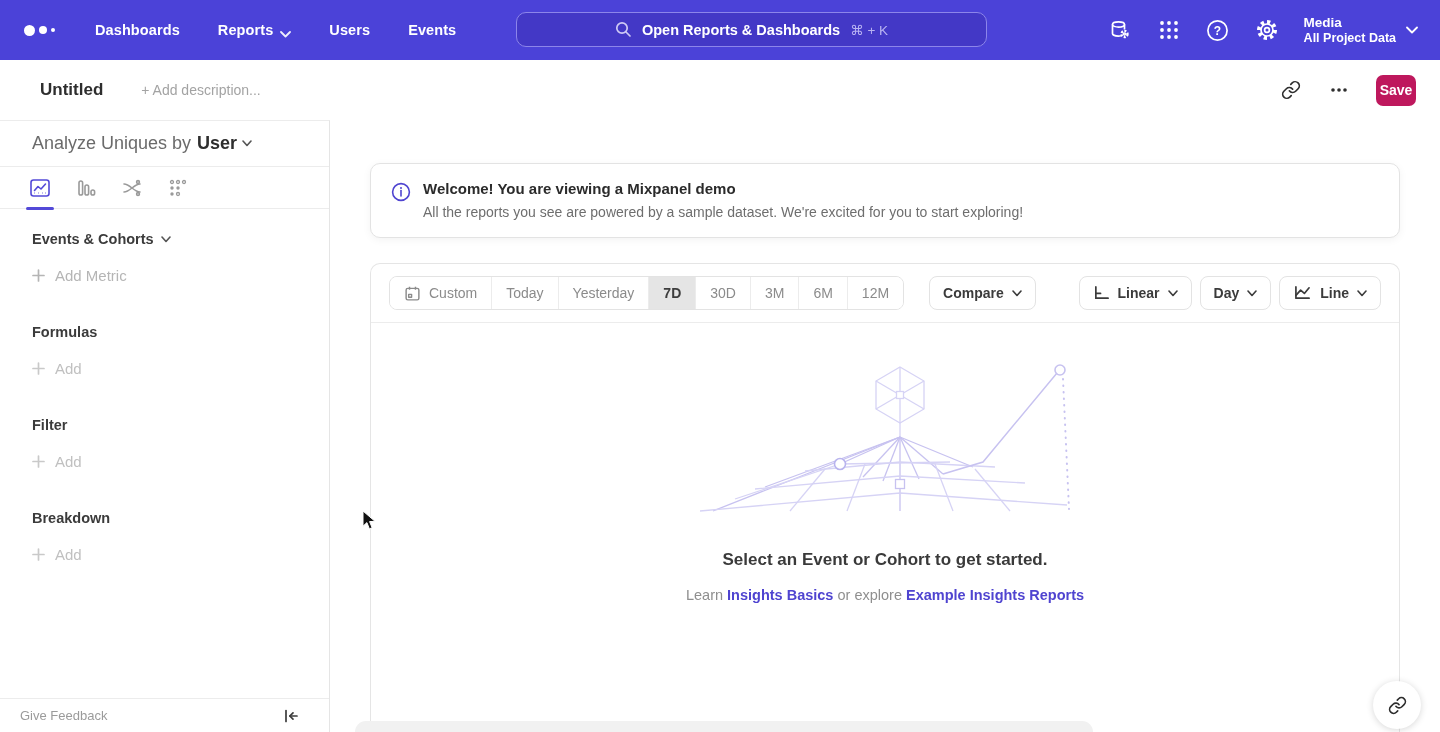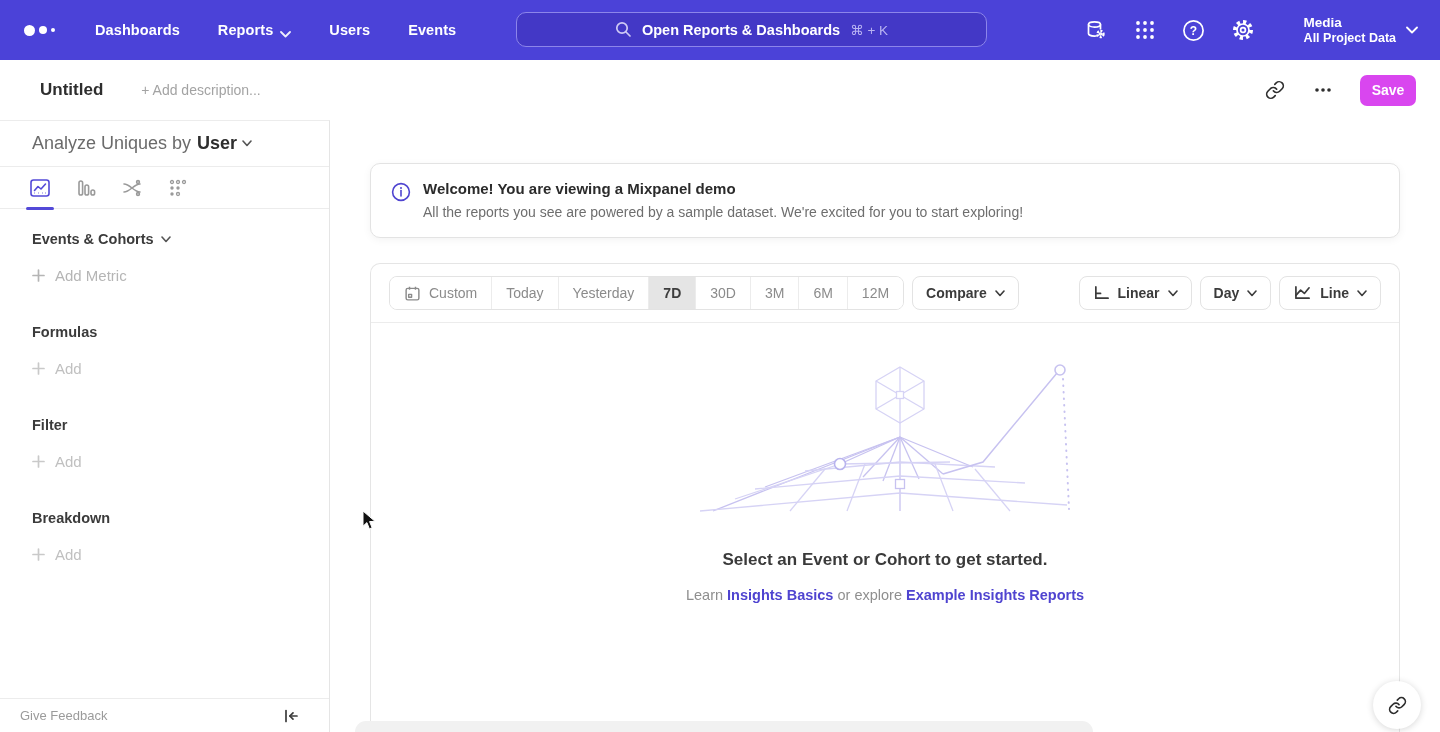--- a/index.html
+++ b/index.html
@@ -12,31 +12,31 @@
   .logo .d1 { width:11px; height:11px; border-radius:50%; background:#fff; }
   .logo .d2 { width:8px; height:8px; border-radius:50%; background:#fff; }
   .logo .d3 { width:4px; height:4px; border-radius:50%; background:#fff; }
   .navitem { color:#fff; font-size:14.5px; font-weight:700; margin-right:38px; cursor:pointer; display:flex; align-items:flex-end; gap:7px; letter-spacing:.1px; }
   .navitem svg { opacity:.9; }
   .searchbar { position:absolute; left:516px; top:12px; width:471px; height:35px; background:#4338c6; border:1px solid #8c85ea; border-radius:10px; display:flex; align-items:center; justify-content:center; gap:10px; cursor:pointer; }
   .searchbar .slabel { color:#ffffff; font-size:14.5px; font-weight:700; }
   .searchbar .skey { color:#b9b3f2; font-size:13.5px; font-weight:400; }
   .nav-right { position:absolute; right:22px; top:0; height:60px; display:flex; align-items:center; gap:25px; }
   .nav-icon { width:24px; height:24px; display:flex; align-items:center; justify-content:center; cursor:pointer; }
-  .project { display:flex; align-items:center; gap:10px; cursor:pointer; color:#fff;margin-left:24px; }
+  .project { display:flex; align-items:center; gap:10px; cursor:pointer; color:#fff; }
   .project .pname { font-size:13.5px; font-weight:700; line-height:17px; }
   .project .pscope { font-size:12.5px; font-weight:700; line-height:15px; }
 
   
   .header { position:absolute; top:60px; left:0; width:1440px; height:60px; background:#fff; display:flex; align-items:center; padding:0 24px 0 40px; }
   .rpt-title { font-size:17px; font-weight:700; color:#2e2e2e; cursor:text; }
   .rpt-desc { font-size:14px; color:#a3a3a3; margin-left:38px; cursor:text; }
   .header-actions { margin-left:auto; display:flex; align-items:center; gap:26px; }
   .hicon { width:22px; height:22px; display:flex; align-items:center; justify-content:center; cursor:pointer; color:#2e2e2e; }
-  .save-btn { width:56px; height:31px; background:#d946ef; color:#fff; font-size:14px; font-weight:700; border:none; border-radius:7px; cursor:default; }
+  .save-btn { width:40px; height:31px; background:#be185d; color:#fff; font-size:14px; font-weight:700; border:none; border-radius:7px; cursor:default; }
 
   
   .sidebar { position:absolute; top:120px; left:0; width:330px; height:612px; background:#fff; border-right:1px solid #e5e5e5; border-top:1px solid #ececec; }
   .analyze-row { height:46px; display:flex; align-items:center; padding:0 32px; border-bottom:1px solid #ececec; font-size:18px; color:#6b6b6b; gap:6px; }
   .analyze-row .aval { color:#2e2e2e; font-weight:700; display:flex; align-items:center; gap:5px; cursor:pointer; }
   .viz-tabs { height:42px; display:flex; align-items:center; padding:0 24px; gap:14px; border-bottom:1px solid #ececec; }
   .viz-tab { width:32px; height:42px; display:flex; align-items:center; justify-content:center; position:relative; cursor:pointer; color:#9a9a9a; }
   .viz-tab.active { color:#5349d8; }
   .viz-tab.active::after { content:""; position:absolute; bottom:-1px; left:2px; width:28px; height:3px; background:#5349d8; border-radius:2px; }
   .side-section-title { margin:22px 32px 0; font-size:14.5px; font-weight:700; color:#3b3b3b; display:flex; align-items:center; gap:7px; }
@@ -50,21 +50,21 @@
   
   .main { position:absolute; top:120px; left:330px; width:1110px; height:612px; background:#fff; }
 
   .banner { position:absolute; top:43px; left:40px; width:1030px; height:75px; background:#fff; border:1px solid #e3e3e3; border-radius:10px; box-shadow:0 2px 8px rgba(0,0,0,.05); display:flex; align-items:flex-start; padding:16px 20px; }
   .banner-icon { margin-top:2px; margin-right:12px; }
   .banner-title { font-size:15px; font-weight:700; color:#2b2b2b; }
   .banner-sub { font-size:14px; color:#6e6e6e; margin-top:7px; }
   .view-datasets { margin-left:auto; align-self:center; height:36px; padding:0 16px; display:flex; align-items:center; gap:9px; background:#fff; border:1px solid #dcdcdc; border-radius:8px; font-size:13.5px; font-weight:700; color:#2e2e2e; cursor:pointer; }
 
   .report-card { position:absolute; top:143px; left:40px; width:1030px; height:469px; border:1px solid #e5e5e5; border-bottom:none; border-radius:10px 10px 0 0; background:#fff; }
-  .toolbar { display:flex; padding:12px 18px; border-bottom:1px solid #ececec; }
+  .toolbar { display:flex; padding:12px 18px; border-bottom:1px solid #ececec;gap:17px; }
   .seg { display:inline-flex; border:1px solid #e3e3e3; border-radius:8px; overflow:hidden; height:34px; }
   .seg-item { display:flex; align-items:center; gap:8px; padding:0 14px; font-size:14px; color:#8b8b8b; border-left:1px solid #ececec; cursor:pointer; background:#fff; }
   .seg-item:first-child { border-left:none; }
   .seg-item.active { background:#e5e5e5; color:#3d3d3d; font-weight:700; }
   .tool-btn { height:34px; display:flex; align-items:center; gap:8px; padding:0 13px; border:1px solid #e3e3e3; border-radius:8px; background:#fff; font-size:14px; font-weight:700; color:#3b3b3b; cursor:pointer; }
   .compare { margin-left:8px; }
   .toolbar-right { margin-left:auto; display:flex; gap:8px; }
 
   .empty { text-align:center; }
   .empty svg.illu { display:block; margin:36px auto 0; }

